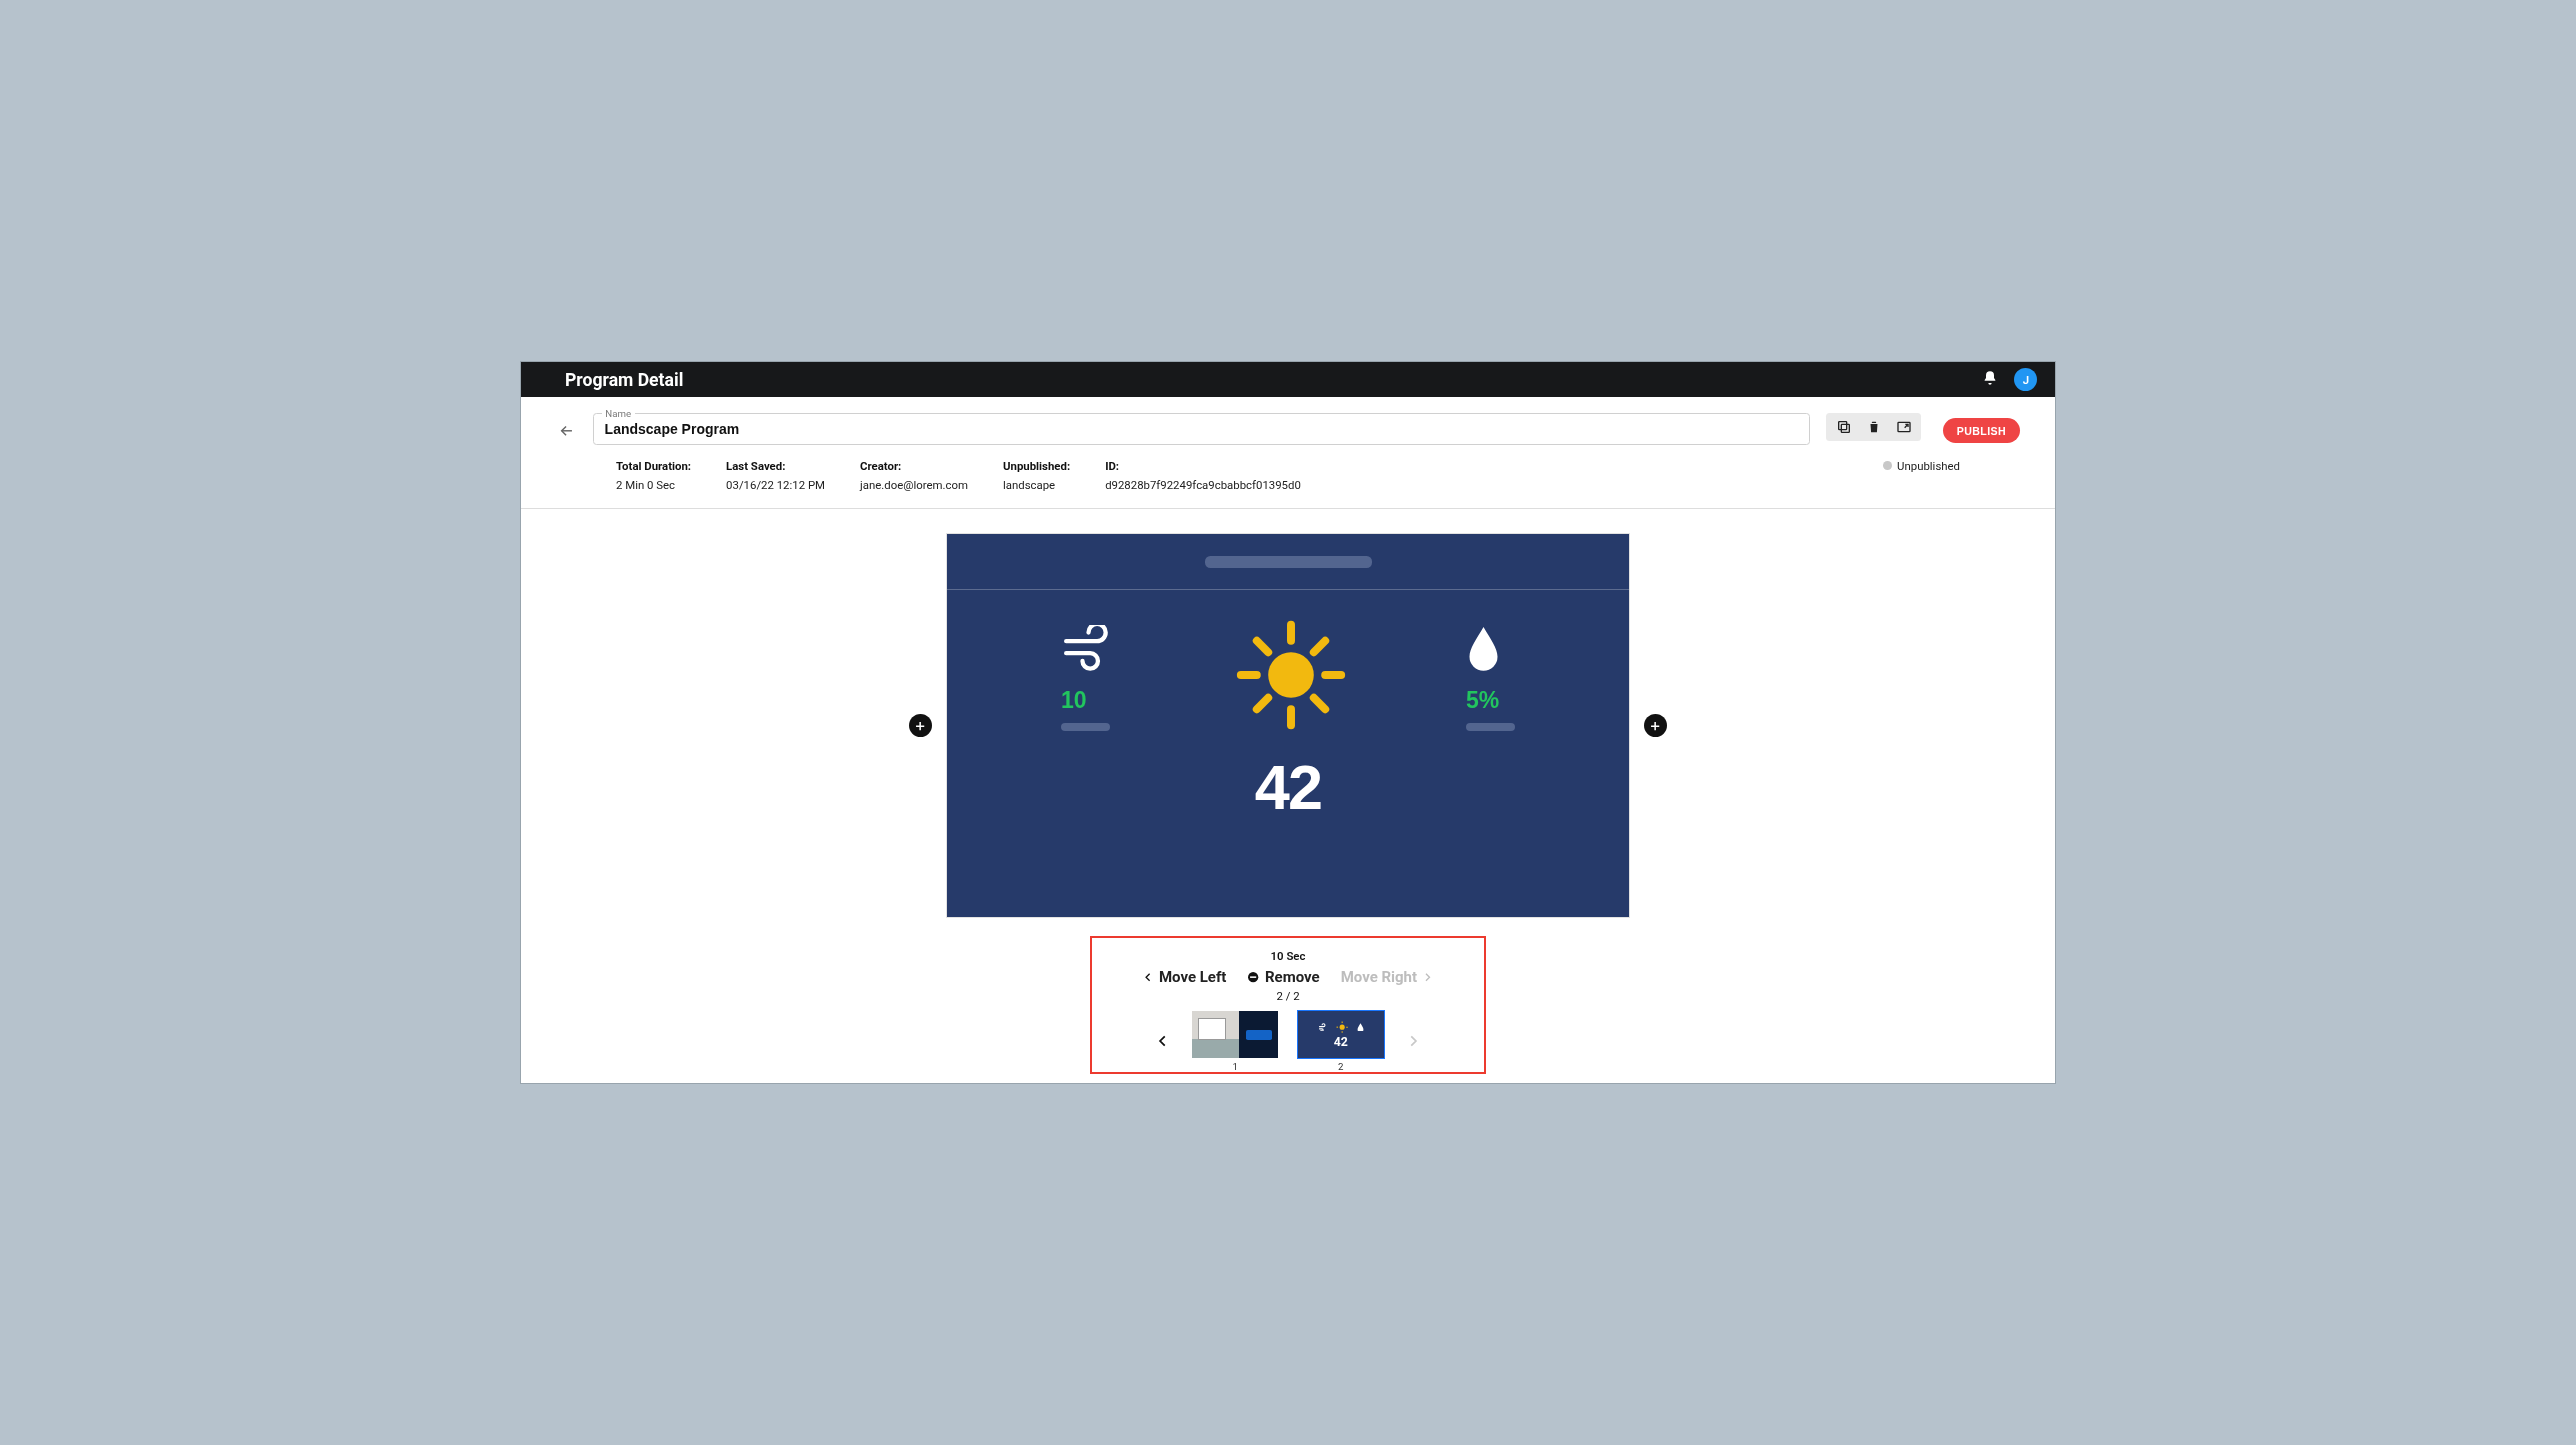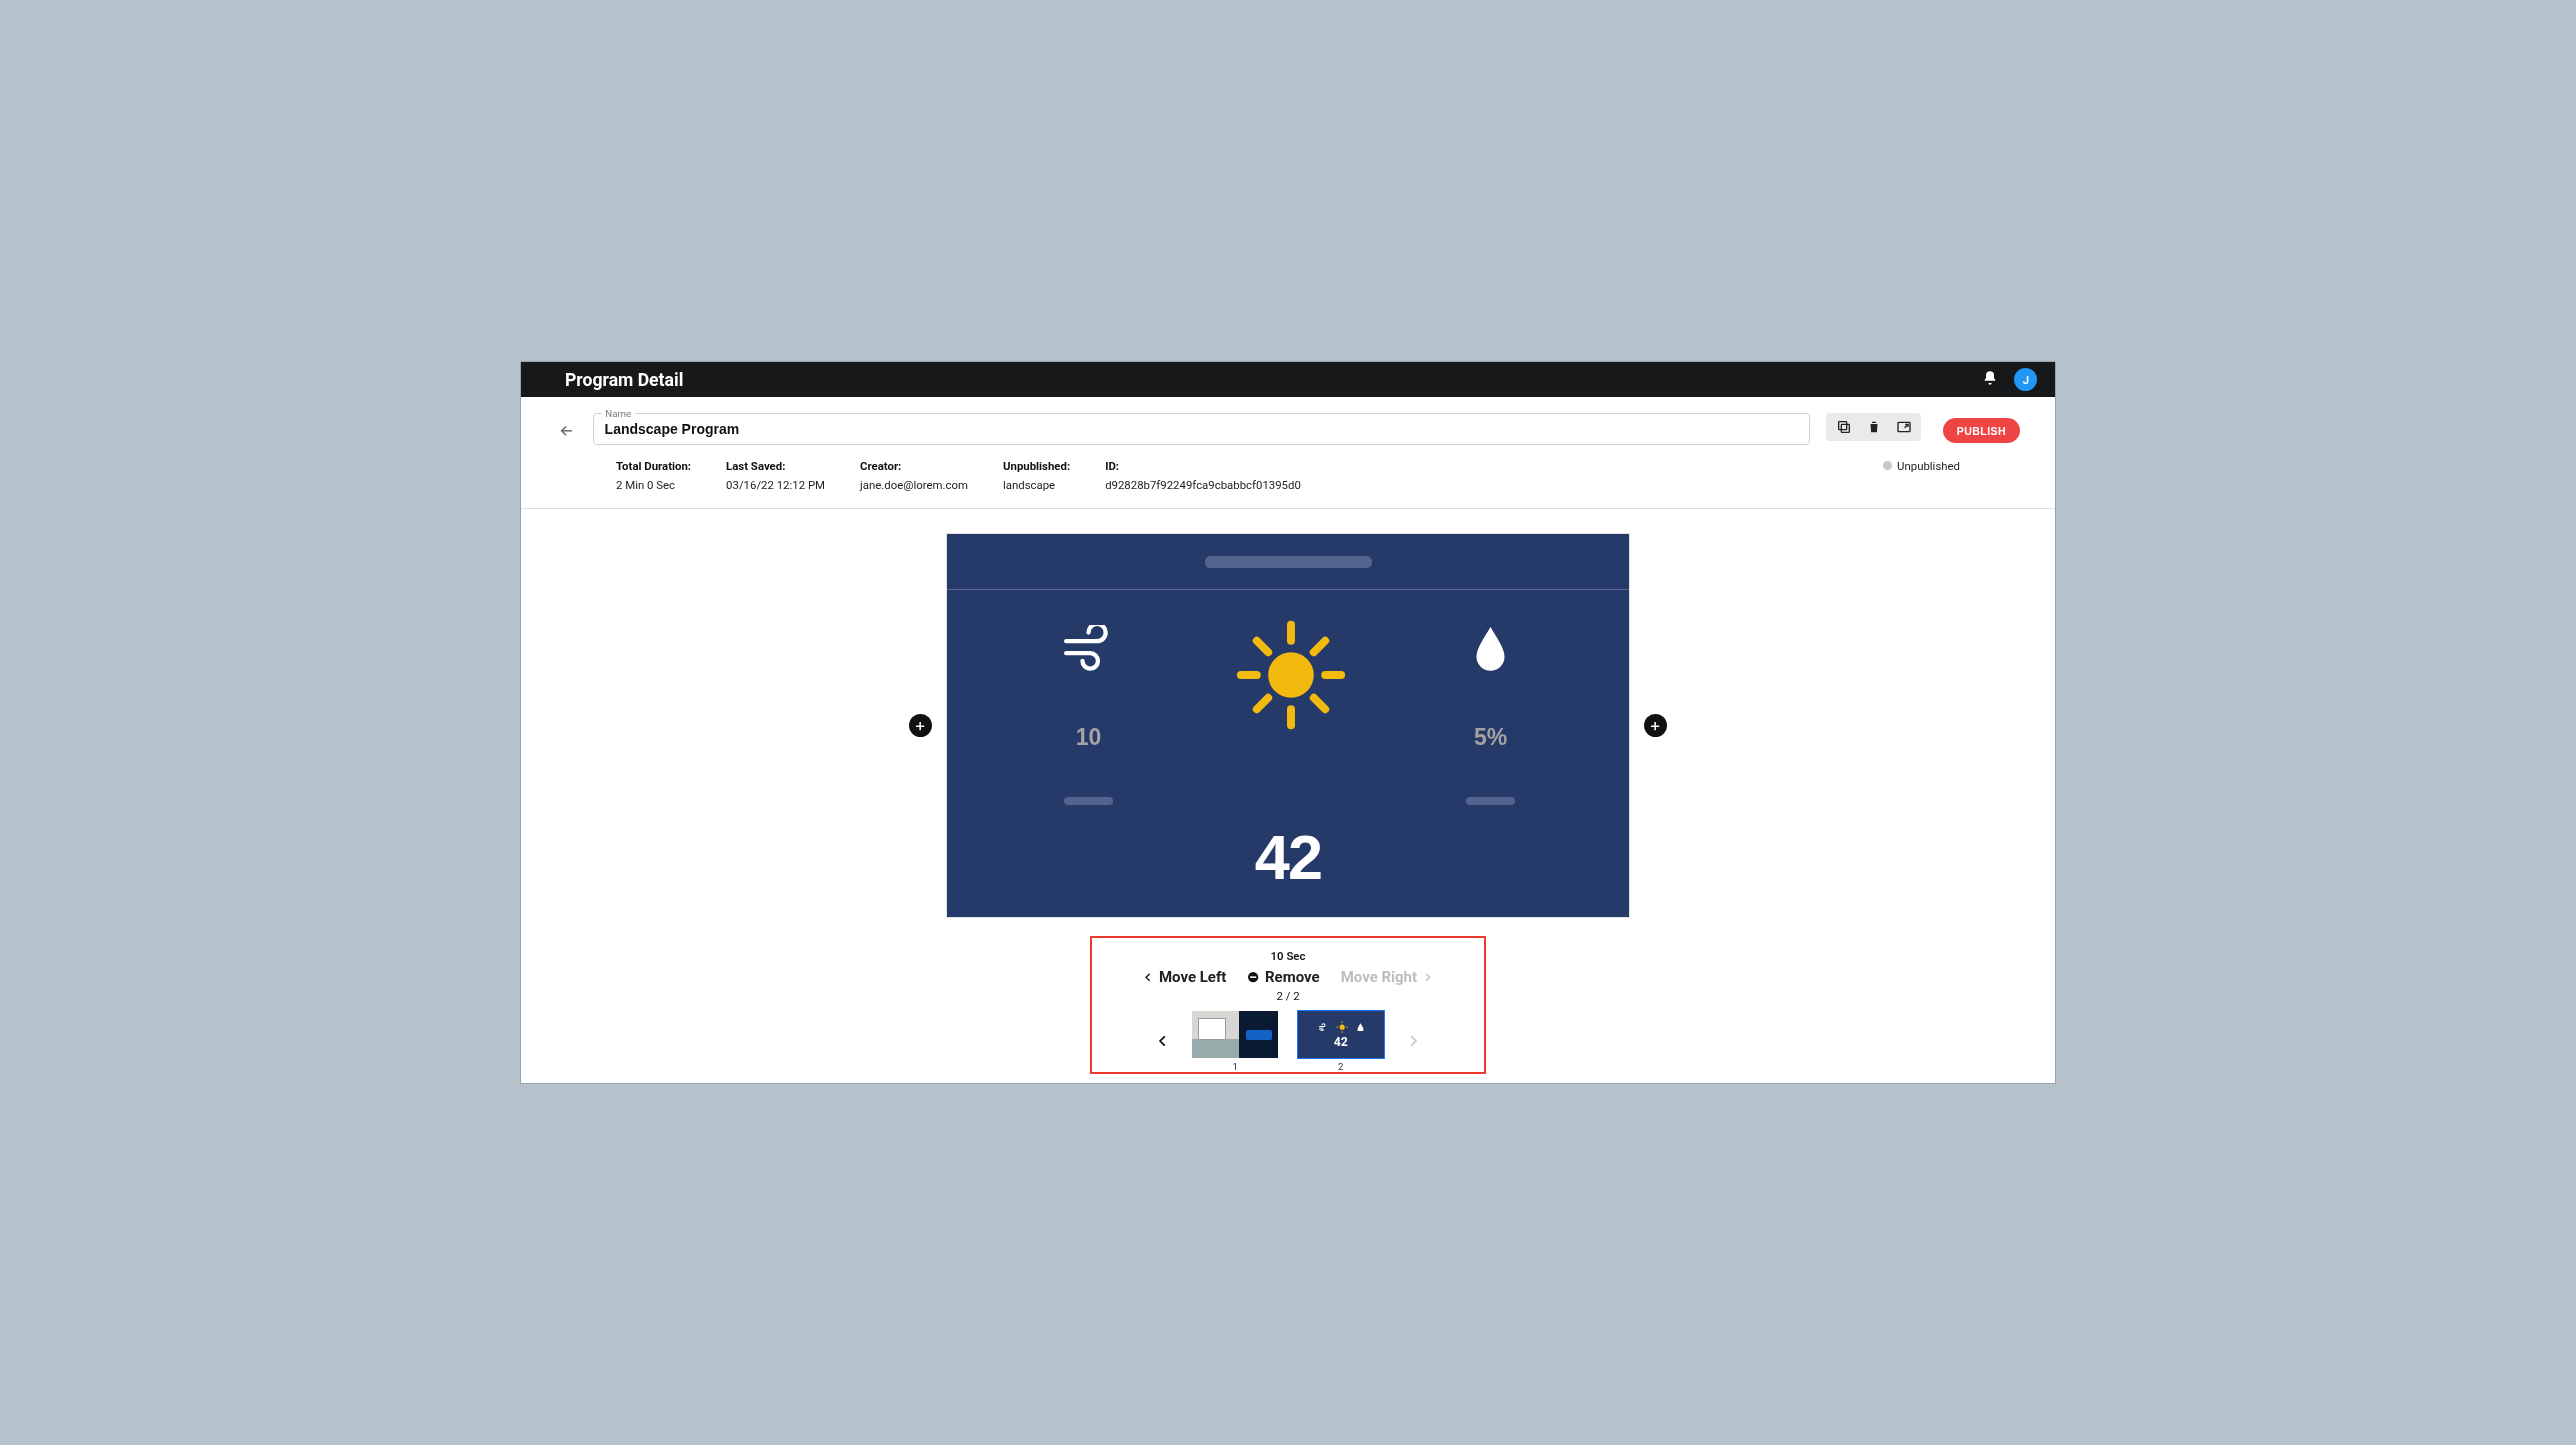--- a/index.html
+++ b/index.html
@@ -163,23 +163,22 @@
   }
   .skel { background: #53658f; border-radius: 5.3px; }
   .skel-top { width: 167px; height: 11.4px; }
   .weather-row {
     display: flex;
     justify-content: space-between;
     align-items: flex-start;
     padding: 35px 114px 0 114px;
   }
   .w-col {
-    display: flex; flex-direction: column; align-items: center;
-    color: #a3a3a3;
-    gap: 37px;
+    display: flex; flex-direction: column; 
+    color: #22c55e;
   }
   .w-val { font-size: 23px; font-weight: 700; margin-top: 12.3px; margin-bottom: 8.8px; font-family: "Arial Narrow", Arial, sans-serif; }
   .w-skel { width: 49px; height: 8.8px; }
   .big-temp {
     color: #fff;
     font-size: 63px;
     font-weight: 700;
     text-align: center;
     margin-top: 16px;
     font-family: "Arial Narrow", Arial, sans-serif;

